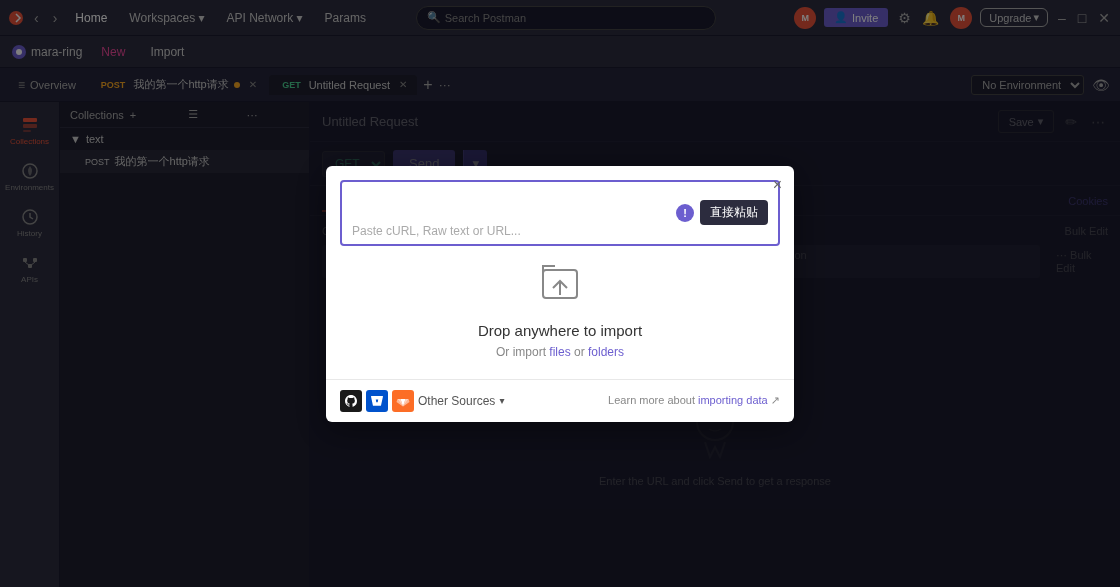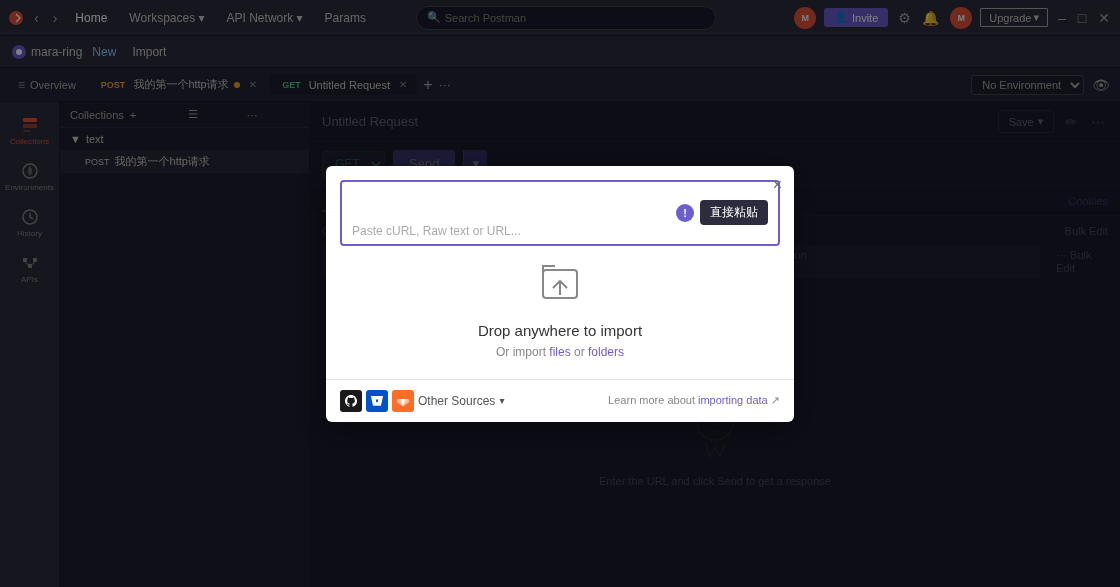--- a/index.html
+++ b/index.html
@@ -10,27 +10,27 @@
     .topbar-icon { width: 16px; height: 16px; display: flex; align-items: center; justify-content: center; color: #aaa; font-size: 14px; cursor: pointer; }
     .topbar-nav-btn { background: none; border: none; color: #aaa; cursor: pointer; font-size: 14px; padding: 2px 4px; }
     .topbar-tab { background: none; border: none; color: #ccc; cursor: pointer; font-size: 12px; padding: 2px 8px; border-radius: 3px; }
     .topbar-tab.active { color: #fff; }
     .search-bar { flex: 1; max-width: 300px; background: #1a1a2e; border: 1px solid #444; border-radius: 16px; display: flex; align-items: center; padding: 0 10px; height: 24px; margin: 0 auto; }
     .search-bar span { color: #888; font-size: 11px; }
     .topbar-right { display: flex; align-items: center; gap: 8px; margin-left: auto; }
     .invite-btn { background: #6c5ecf; color: white; border: none; border-radius: 3px; padding: 3px 10px; font-size: 11px; cursor: pointer; display: flex; align-items: center; gap: 4px; }
     .avatar { width: 22px; height: 22px; border-radius: 50%; background: #e8533a; display: flex; align-items: center; justify-content: center; color: white; font-size: 9px; font-weight: bold; }
     .avatar2 { width: 22px; height: 22px; border-radius: 50%; background: #e8533a; display: flex; align-items: center; justify-content: center; color: white; font-size: 9px; font-weight: bold; }
-    .upgrade-btn { background: none; border: 1px solid #aaa; color: #ccc; border-radius: 1px; padding: 2px 8px; font-size: 11px; cursor: pointer; display: flex; align-items: center; gap: 2px; }
+    .upgrade-btn { background: none; border: 1px solid #aaa; color: #ccc; border-radius: 6px; padding: 2px 8px; font-size: 11px; cursor: pointer; display: flex; align-items: center; gap: 2px; }
     .topbar-icon-btn { background: none; border: none; color: #aaa; cursor: pointer; font-size: 14px; padding: 2px; }
 
     
-    .secondbar { display: flex; align-items: center; background: #2c2c3e; height: 32px; padding: 0 12px; gap: 4px; border-bottom: 1px solid #1a1a2e; }
+    .secondbar { display: flex; align-items: center; background: #2c2c3e; height: 32px; padding: 0 12px; gap: 13px; border-bottom: 1px solid #1a1a2e; }
     .workspace-name { color: #ccc; font-size: 12px; font-weight: 500; }
-    .new-btn { background: none; border: none; color: #7dd3fc; font-size: 12px; cursor: pointer; padding: 2px 6px; }
+    .new-btn { background: none; border: none; color: #ec4899; font-size: 12px; cursor: pointer; padding: 2px 6px; }
     .import-btn { background: none; border: none; color: #ccc; font-size: 12px; cursor: pointer; padding: 2px 6px; }
 
     
     .tabsbar { display: flex; align-items: center; background: #25253a; height: 34px; padding: 0 8px; gap: 2px; border-bottom: 1px solid #1a1a2e; overflow: hidden; }
     .tab-item { display: flex; align-items: center; gap: 5px; padding: 4px 10px; border-radius: 4px 4px 0 0; font-size: 11px; color: #aaa; cursor: pointer; position: relative; min-width: 0; max-width: 180px; }
     .tab-item.active { background: #1e1e2e; color: #fff; }
     .tab-item .method-badge { font-size: 9px; font-weight: bold; padding: 1px 3px; border-radius: 2px; }
     .method-post { color: #f6a623; }
     .method-get { color: #49cc90; }
     .tab-dot { width: 6px; height: 6px; border-radius: 50%; background: #f6a623; }

